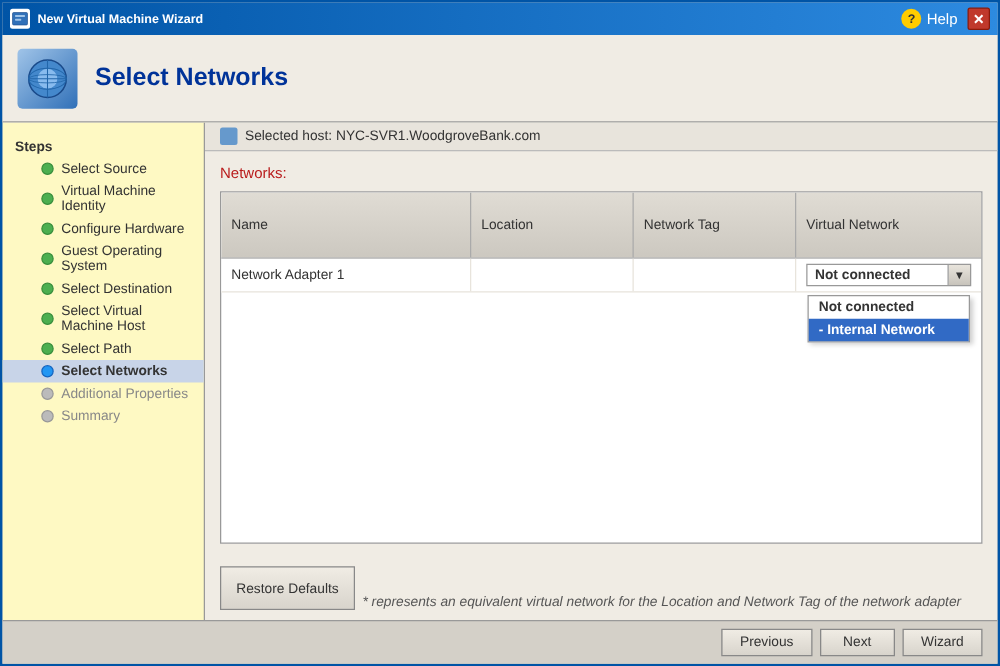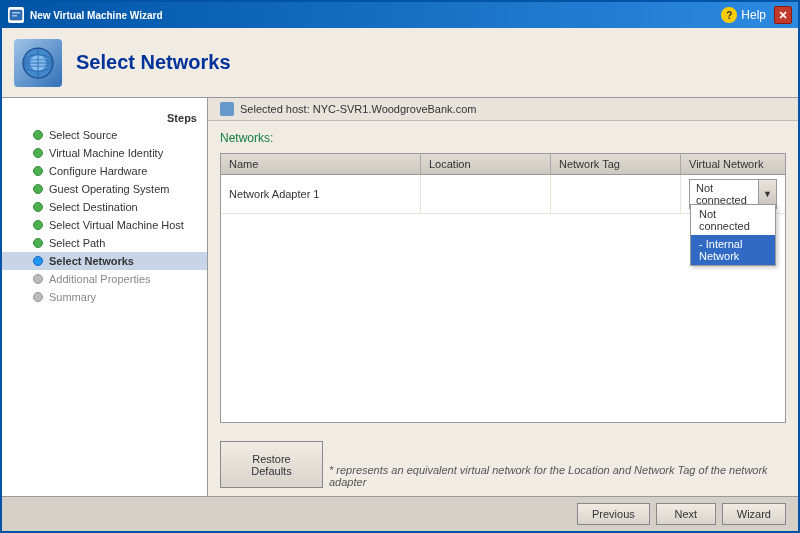--- a/index.html
+++ b/index.html
@@ -85,26 +85,25 @@
       font-size: 20px;
       font-weight: bold;
       color: #003399;
     }
     .content-area {
       display: flex;
       flex: 1;
       overflow: hidden;
     }
     .sidebar {
-      width: 206px;
-      background: #ffffff;
+      width: 162px;
+      background: #fef9c3;
       border-right: 1px solid #999;
       padding: 8px 0;
       flex-shrink: 0;
-      text-align: right;
     }
     .sidebar-section-label {
       font-size: 11px;
       font-weight: bold;
       color: #333;
       padding: 6px 10px 2px 10px;
     }
     .sidebar-item {
       display: flex;
       align-items: center;
@@ -158,38 +157,38 @@
     .panel-content {
       flex: 1;
       padding: 10px 12px;
       display: flex;
       flex-direction: column;
       gap: 8px;
       overflow: hidden;
     }
     .networks-label {
       font-size: 12px;
-      color: #15803d;
+      color: #b91c1c;
       font-weight: normal;
     }
     .table-container {
       border: 1px solid #999;
       background: white;
       flex: 1;
       overflow: hidden;
       position: relative;
     }
     .table-header {
       display: grid;
       grid-template-columns: 200px 130px 130px 1fr;
       background: linear-gradient(to bottom, #e0dcd4, #ccc8c0);
       border-bottom: 1px solid #999;
     }
     .table-header-cell {
-      padding: 4px 8px;
+      padding: 20px 8px;
       font-size: 11px;
       color: #333;
       border-right: 1px solid #aaa;
     }
     .table-header-cell:last-child { border-right: none; }
     .table-row {
       display: grid;
       grid-template-columns: 200px 130px 130px 1fr;
       background: white;
       border-bottom: 1px solid #e8e4dc;
@@ -213,20 +212,21 @@
       width: 100%;
       background: white;
       border: 1px solid #999;
       padding: 2px 20px 2px 6px;
       font-size: 11px;
       position: relative;
       display: flex;
       align-items: center;
       justify-content: space-between;
       cursor: pointer;
+      font-weight: bold;
     }
     .dropdown-arrow {
       position: absolute;
       right: 0;
       top: 0;
       bottom: 0;
       width: 18px;
       background: linear-gradient(to bottom, #e8e4dc, #c8c4bc);
       border-left: 1px solid #999;
       display: flex;

